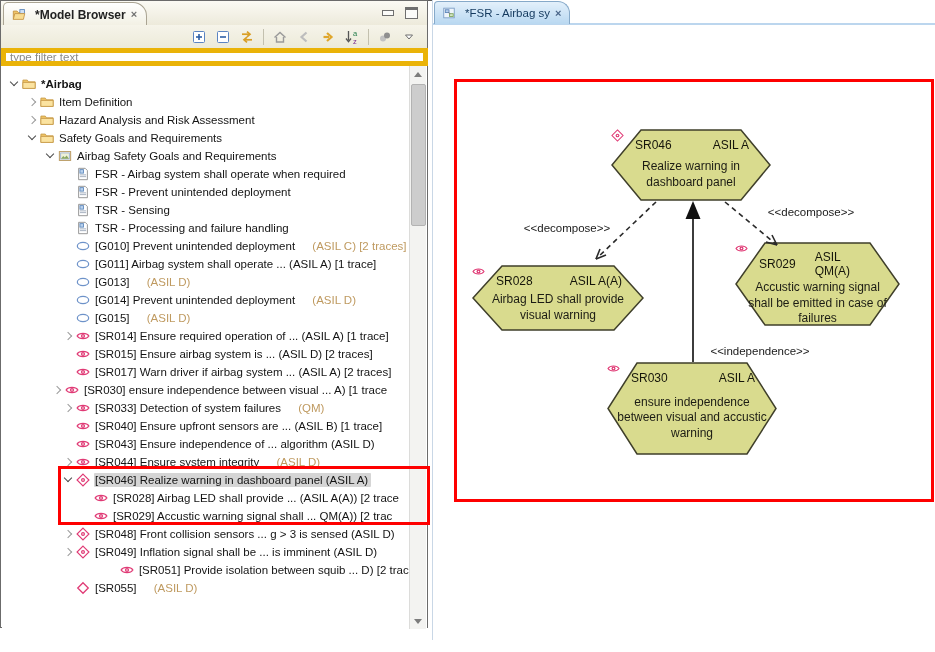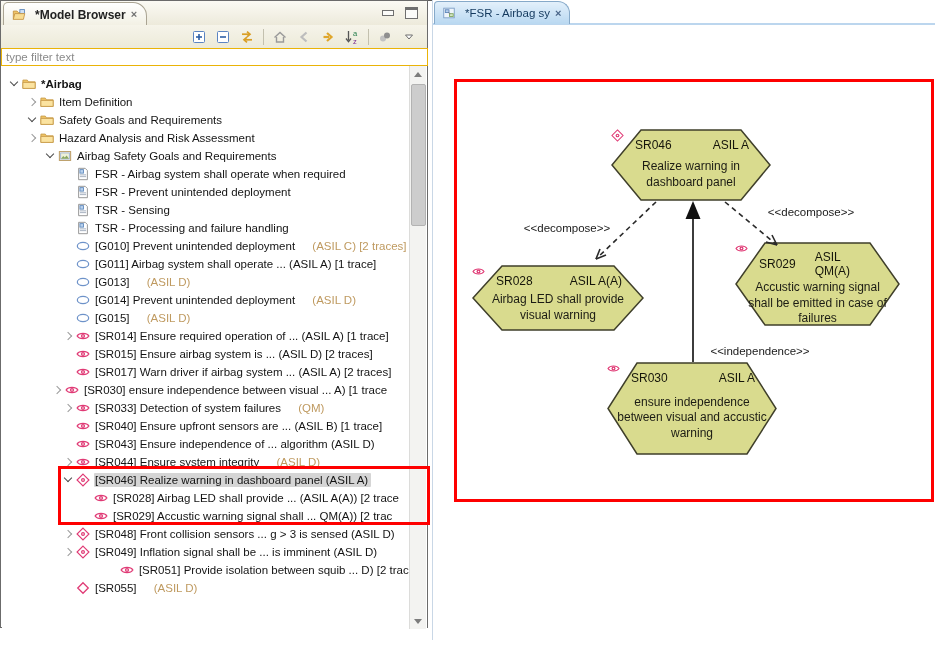--- a/index.html
+++ b/index.html
@@ -24,21 +24,21 @@
   .winbtn .box{position:absolute;left:0;top:0;width:11px;height:10px;border:1px solid #6f6f6f;background:#fbfbf9;}
   .winbtn .box::before{content:'';position:absolute;left:0;top:0;right:0;height:2px;background:#6f6f6f;}
 
   .vtoolbar{position:absolute;left:0;top:24px;right:0;height:23px;background:linear-gradient(#f6f4ea,#ecead9);
             display:flex;align-items:center;justify-content:flex-end;gap:4px;padding-right:8px;box-sizing:border-box;}
   .tbtn{width:20px;height:19px;display:flex;align-items:center;justify-content:center;border-radius:3px;}
   .tbtn svg{width:16px;height:16px;}
   .tsep{width:1px;height:16px;background:#c3c0ae;margin:0 2px;}
 
   #filter-box{position:absolute;left:0px;top:47px;width:427px;height:18px;box-sizing:border-box;
-              border:1px solid #eab308;font-family:"Liberation Sans",sans-serif;
+              border:5px solid #eab308;font-family:"Liberation Sans",sans-serif;
               font-size:11.5px;padding:0 0 0 4px;color:#333;}
   #filter-box::placeholder{color:#8a8a8a;}
 
   #tree-area{position:absolute;left:1px;top:65px;width:425px;height:563px;background:#fff;overflow:hidden;}
   #tree-rows{padding-top:9px;}
   .trow{height:18px;display:flex;align-items:center;white-space:nowrap;font-size:11.5px;color:#141414;}
   .chev{width:13px;height:13px;display:inline-block;position:relative;flex:none;}
   .chev.collapsed::after{content:'';position:absolute;left:3px;top:3px;width:5px;height:5px;
         border-top:1.5px solid #9a9a9a;border-right:1.5px solid #9a9a9a;transform:rotate(45deg);}
   .chev.expanded::after{content:'';position:absolute;left:3px;top:1px;width:5px;height:5px;
@@ -195,38 +195,38 @@
           <span class="chev collapsed"></span>
           <span class="ticon">
             <svg viewBox="0 0 16 16">
               <path d="M1,4 L1,13 L15,13 L15,5.5 L7.5,5.5 L6,3.5 L1,3.5 Z" fill="#f0c565" stroke="#c89b4a"></path>
               <path d="M1,6.2 L15,6.2 L15,13 L1,13 Z" fill="#fbe3a0" stroke="#c89b4a"></path>
             </svg>
           </span>
           <span class="lblwrap"><span class="lbl">Item Definition</span></span>
         </div>
         <div class="trow" style="padding-left: 24px;">
-          <span class="chev expanded"></span>
+          <span class="chev collapsed"></span>
           <span class="ticon">
             <svg viewBox="0 0 16 16">
               <path d="M1,4 L1,13 L15,13 L15,5.5 L7.5,5.5 L6,3.5 L1,3.5 Z" fill="#f0c565" stroke="#c89b4a"></path>
               <path d="M1,6.2 L15,6.2 L15,13 L1,13 Z" fill="#fbe3a0" stroke="#c89b4a"></path>
             </svg>
           </span>
-          <span class="lblwrap"><span class="lbl">Safety Goals and Requirements</span></span>
+          <span class="lblwrap"><span class="lbl">Hazard Analysis and Risk Assessment</span></span>
         </div>
         <div class="trow" style="padding-left: 24px;">
-          <span class="chev collapsed"></span>
+          <span class="chev expanded"></span>
           <span class="ticon">
             <svg viewBox="0 0 16 16">
               <path d="M1,4 L1,13 L15,13 L15,5.5 L7.5,5.5 L6,3.5 L1,3.5 Z" fill="#f0c565" stroke="#c89b4a"></path>
               <path d="M1,6.2 L15,6.2 L15,13 L1,13 Z" fill="#fbe3a0" stroke="#c89b4a"></path>
             </svg>
           </span>
-          <span class="lblwrap"><span class="lbl">Hazard Analysis and Risk Assessment</span></span>
+          <span class="lblwrap"><span class="lbl">Safety Goals and Requirements</span></span>
         </div>
         <div class="trow" style="padding-left: 42px;">
           <span class="chev expanded"></span>
           <span class="ticon">
             <svg viewBox="0 0 16 16">
               <rect x="1.5" y="3" width="13" height="10" fill="#fdf8ee" stroke="#b08d4f"></rect>
               <rect x="3" y="4.5" width="10" height="7" fill="#eef1d8" stroke="#9db3d4"></rect>
               <path d="M3.4,11 L6,8 L7.8,9.8 L9.8,7.4 L12.6,11 Z" fill="#8aa864"></path>
             </svg>
           </span>

